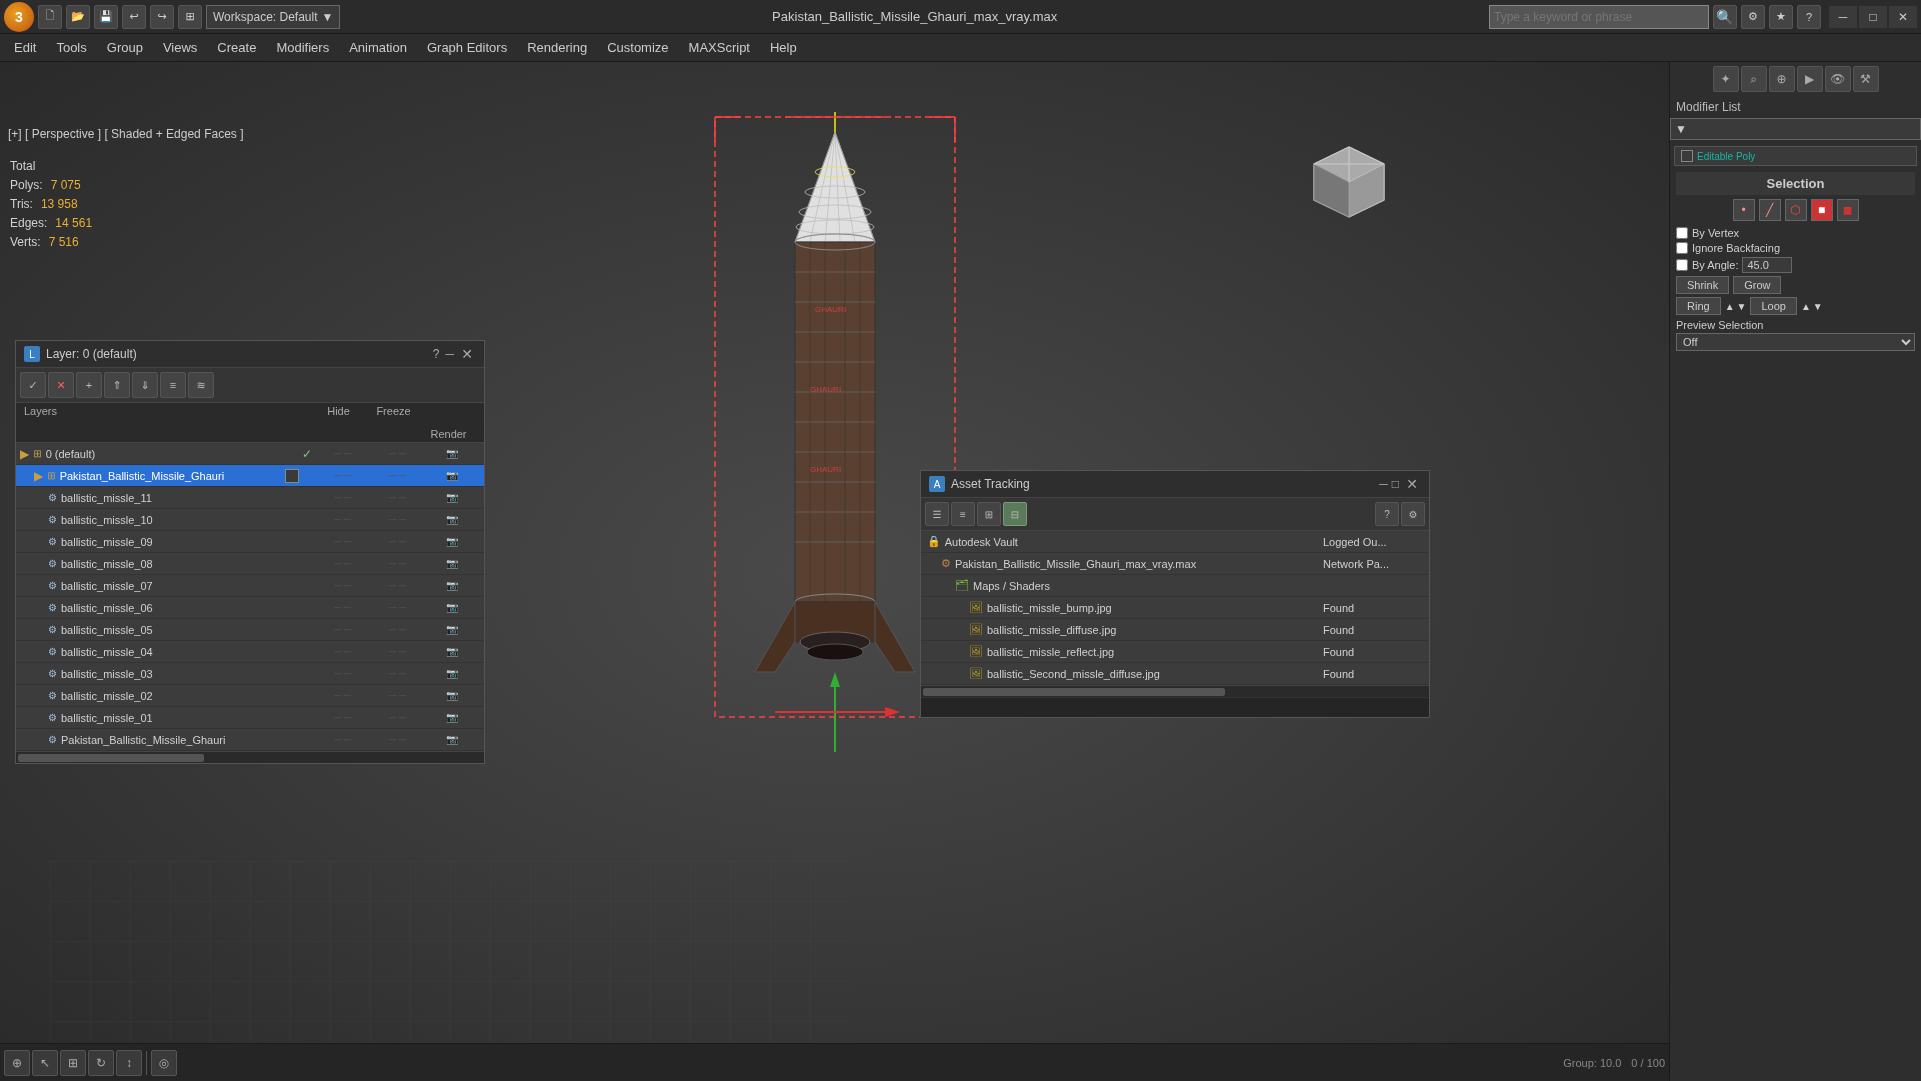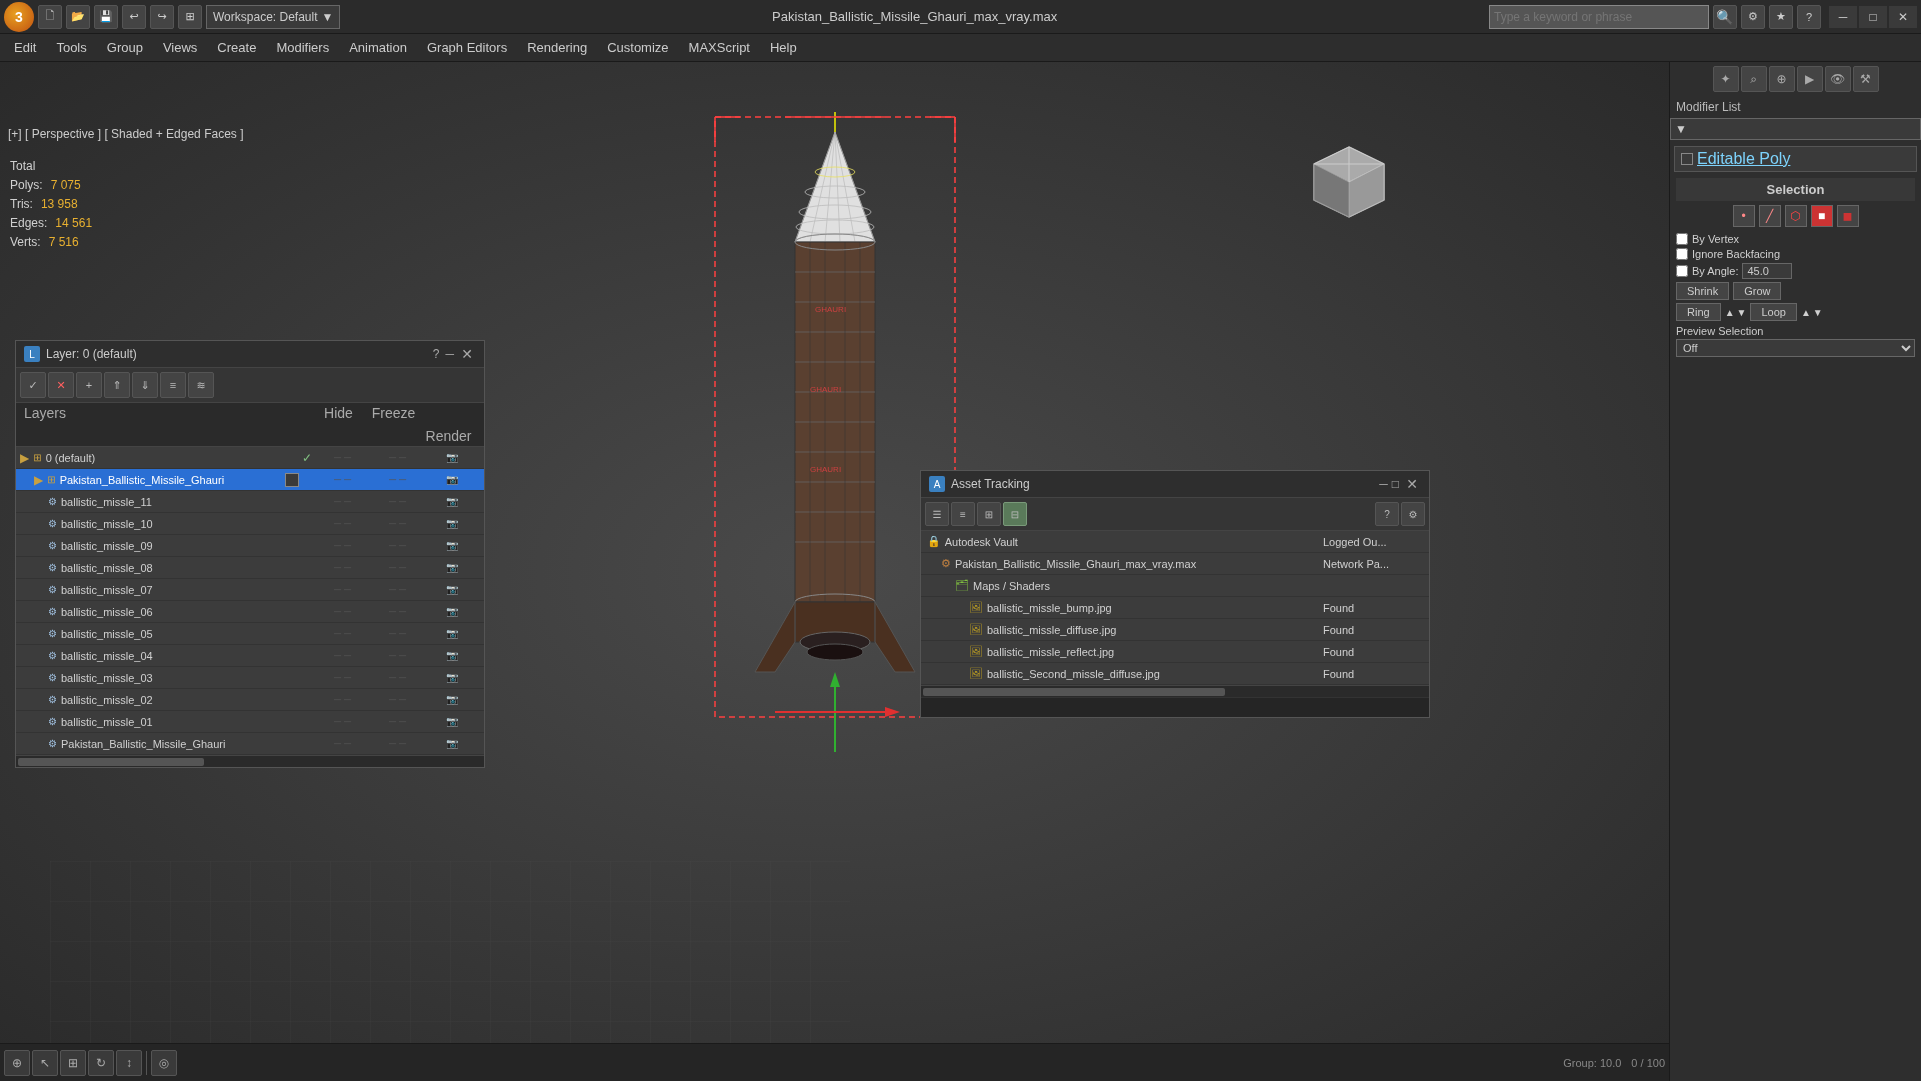--- a/index.html
+++ b/index.html
@@ -61,21 +61,21 @@
     
     #bottom-toolbar { position: absolute; bottom: 0; left: 0; right: 252px; height: 38px; background: #252525; border-top: 1px solid #1a1a1a; display: flex; align-items: center; padding: 0 4px; gap: 2px; }
     .bt-btn { width: 26px; height: 26px; background: #3a3a3a; border: 1px solid #555; display: flex; align-items: center; justify-content: center; color: #aaa; cursor: pointer; font-size: 12px; border-radius: 2px; }
 
     
     #layer-panel { position: absolute; top: 340px; left: 15px; width: 470px; background: #3c3c3c; border: 1px solid #555; z-index: 20; }
     #layer-header { background: #2e2e2e; padding: 4px 8px; display: flex; align-items: center; justify-content: space-between; border-bottom: 1px solid #444; }
     #layer-title-bar { display: flex; align-items: center; gap: 6px; }
     #layer-toolbar { display: flex; gap: 2px; padding: 4px; background: #353535; border-bottom: 1px solid #444; }
     .lt-btn { width: 26px; height: 26px; background: #444; border: 1px solid #555; display: flex; align-items: center; justify-content: center; color: #bbb; cursor: pointer; font-size: 11px; border-radius: 2px; }
-    #layer-cols { display: flex; padding: 2px 8px; background: #2a2a2a; border-bottom: 1px solid #444; font-size: 14px; color: #aaa; }
+    #layer-cols { display: flex; padding: 2px 8px; background: #2a2a2a; border-bottom: 1px solid #444; font-size: 11px; color: #aaa; }
     .col-layers { flex: 1; }
     .col-hide { width: 55px; text-align: center; }
     .col-freeze { width: 55px; text-align: center; }
     .col-render { width: 55px; text-align: center; margin-top: 23px; }
     #layer-list { max-height: 310px; overflow-y: auto; }
     .layer-row { display: flex; align-items: center; padding: 2px 4px; border-bottom: 1px solid #333; min-height: 22px; }
     .layer-row.selected { background: #2a6fd4; }
     .layer-name { flex: 1; font-size: 11px; color: #d0d0d0; }
     .layer-row.selected .layer-name { color: white; }
     .layer-check { width: 16px; text-align: center; color: #80c080; }
@@ -291,21 +291,21 @@
     <div class="cp-icon">👁</div>
     <div class="cp-icon">⚒</div>
   </div>
 
   <div id="modifier-label" style="padding:4px 6px;">Modifier List</div>
   <div id="modifier-dropdown">
     <span>▼</span>
   </div>
   <div id="editable-poly-row">
     <div class="ep-checkbox"></div>
-    <span style="font-size:16px; color:#7dd3fc;text-decoration:underline;">Editable Poly</span>
+    <span style="font-size:10px; color:#14b8a6;">Editable Poly</span>
   </div>
 
   <div id="selection-panel">
     <div id="selection-title">Selection</div>
 
     <div id="sel-icons">
       <div class="sel-icon" style="color:#ff8888;">•</div>
       <div class="sel-icon" style="color:#ff8888;">╱</div>
       <div class="sel-icon" style="color:#ff4444;">⬡</div>
       <div class="sel-icon" style="background:#cc3333; color:#fff;">■</div>

